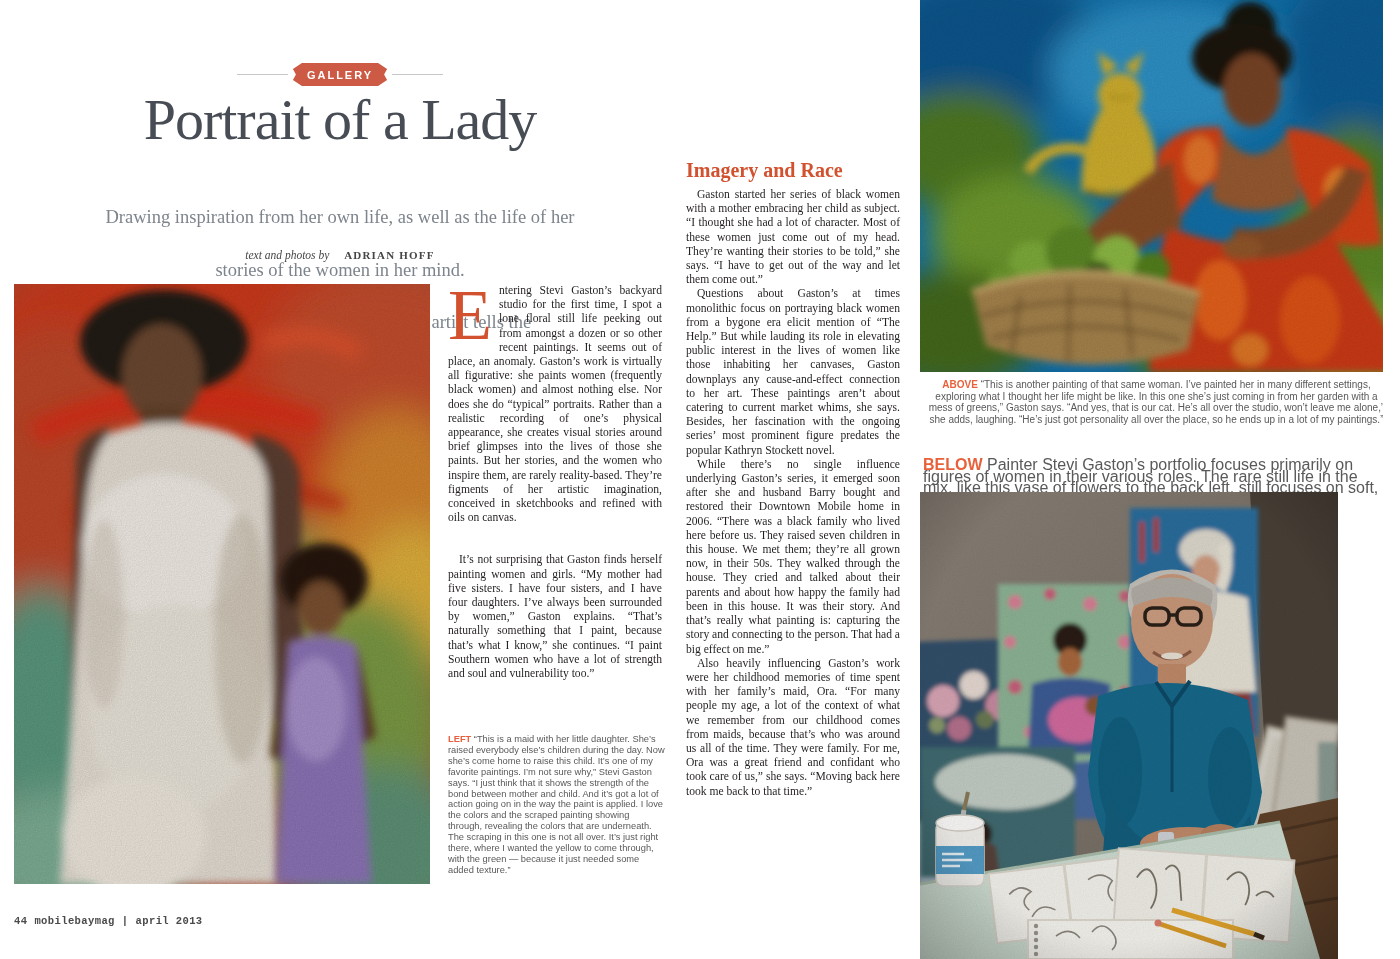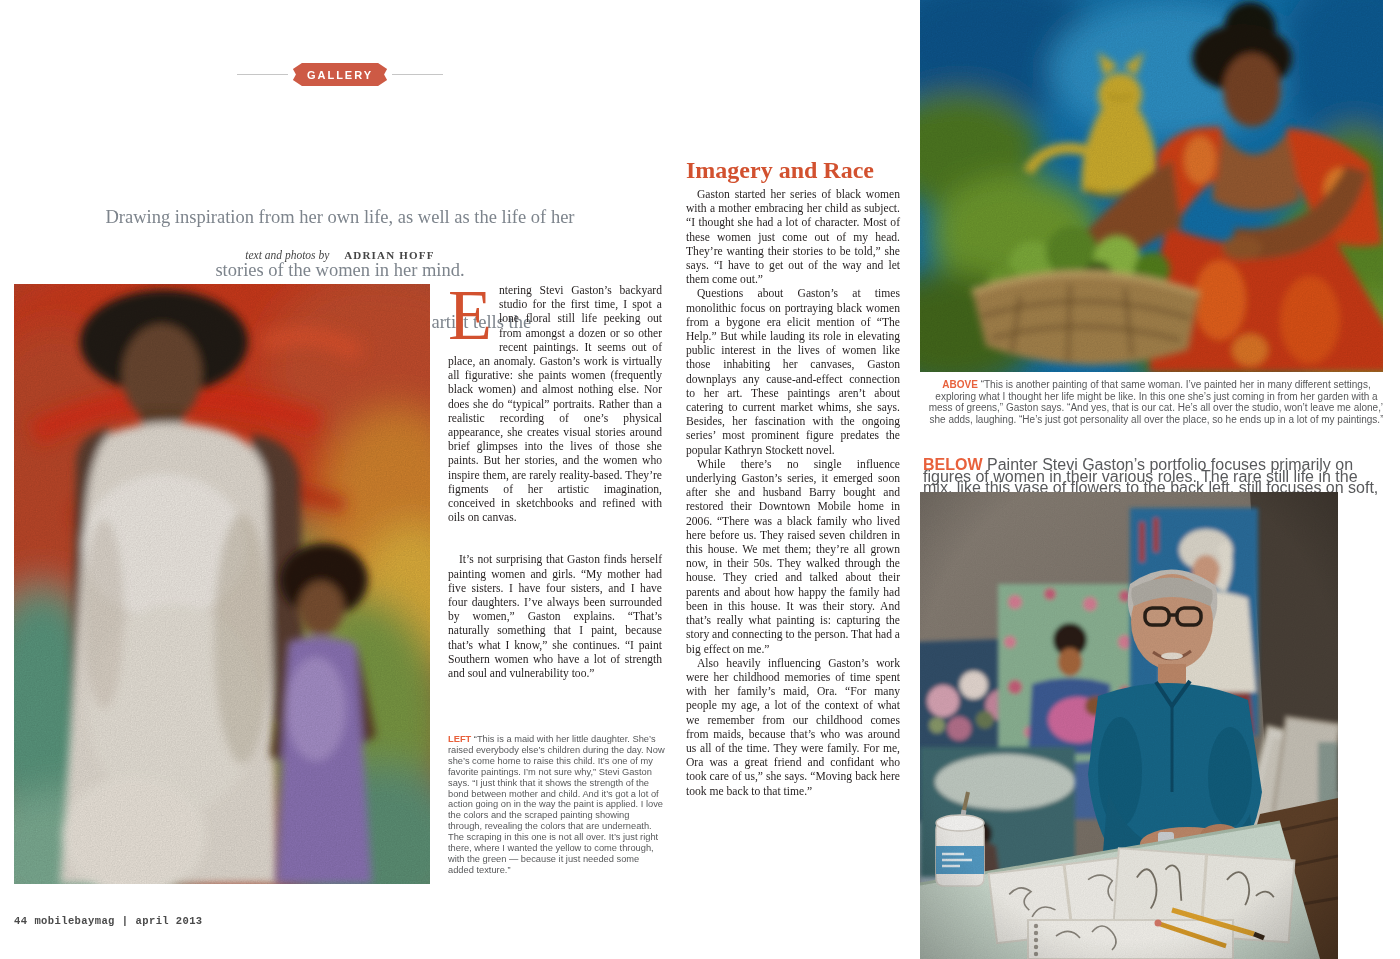--- a/index.html
+++ b/index.html
@@ -23,21 +23,21 @@
   .byline .name{font-weight:bold;letter-spacing:1.2px;margin-left:12px;font-size:11px;}
   
   .bodycol{position:absolute;width:214px;font-size:11.6px;line-height:14.2px;
     text-align:justify;color:#241f1f;}
   .col1{left:448px;top:284px;}
   .col2{left:686px;top:157px;}
   .bodycol p{margin:0;}
   .col1 p + p{text-indent:11px;margin-top:28px;}
   .col2 p{text-indent:11px;}
   .dropcap{float:left;font-size:72px;line-height:57px;color:#d2512f;padding:3px 7px 0 0;}
-  .sect-head{font-size:24px;line-height:26px;color:#d2512f;font-weight:bold;margin:0 0 5px 0;}
+  .sect-head{font-size:20px;line-height:26px;color:#d2512f;font-weight:bold;margin:0 0 5px 0;}
   
   .caption{position:absolute;font-family:"Liberation Sans",sans-serif;color:#58595b;text-align:left;}
   .left-caption{left:448px;top:734px;width:218px;font-size:9.3px;line-height:10.9px;}
   .above-caption{left:923px;top:379px;width:467px;font-size:10px;line-height:11.6px;text-align:center;}
   .below-caption{left:923px;top:459px;width:467px;font-size:16px;line-height:11.6px;}
   .cap-label{color:#e8613c;font-weight:bold;}
   
   .img{position:absolute;overflow:hidden;}
   .img svg{display:block;width:100%;height:100%;}
   .img-left{left:14px;top:284px;width:416px;height:600px;}
@@ -52,20 +52,21 @@
 <body>
 
 <div class="spread">
 
   <div class="kicker-row">
     <div class="kicker-line"></div>
     <div class="kicker-badge">GALLERY</div>
     <div class="kicker-line"></div>
   </div>
 
+  <h1 class="title">Portrait of a Lady</h1>
   <div class="deck">
     <span>Drawing inspiration from her own life, as well as the life of her</span>
     <span>stories of the women in her mind.</span>
     <span>refurbished Downtown abode, a local artist tells the</span>
   </div>
   <div class="byline">
     <span class="prefix">text and photos by</span>
     <span class="name">ADRIAN HOFF</span>
   </div>
 

